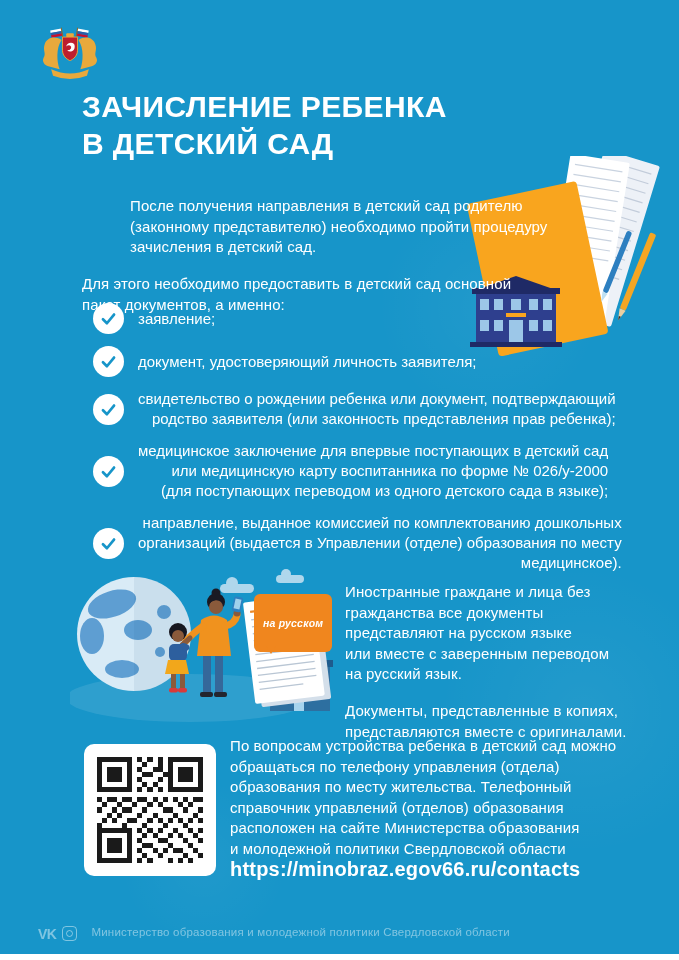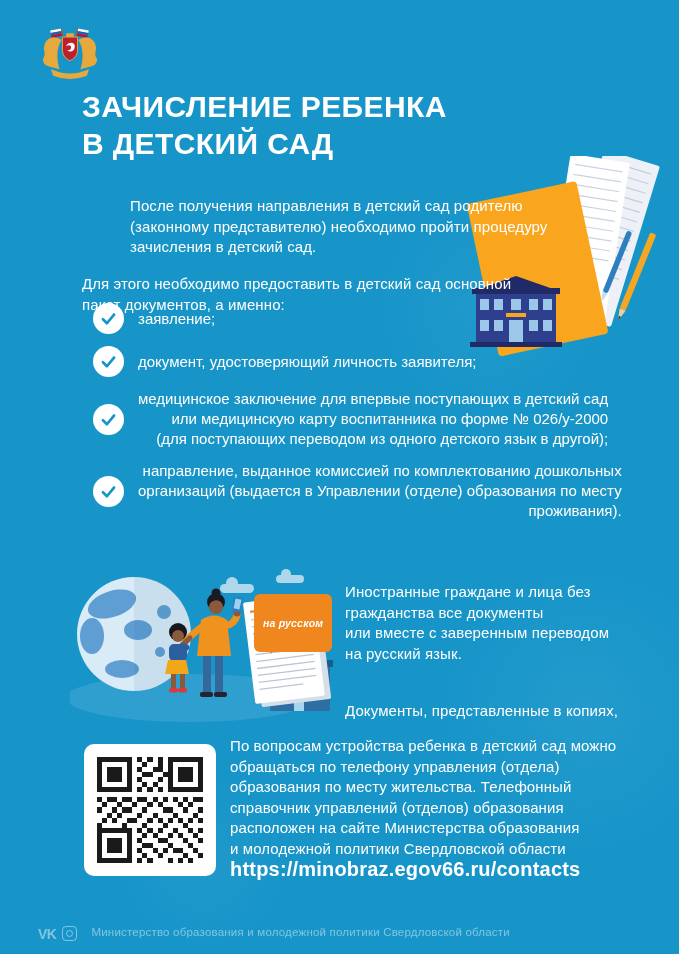--- a/index.html
+++ b/index.html
@@ -166,44 +166,55 @@
       <span class="check-circle">
         <svg width="19" height="19" viewBox="0 0 24 24">
             <path d="M5 13 l5 5 L19 7" fill="none" stroke="#1795C9" stroke-width="3.4" stroke-linecap="round" stroke-linejoin="round"></path>
           </svg>
       </span>
       <span class="check-text">
         <div>документ, удостоверяющий личность заявителя;</div>
       </span>
     </div>
 
+    <div class="check-item">
+      <span class="check-circle">
+        <svg width="19" height="19" viewBox="0 0 24 24">
+            <path d="M5 13 l5 5 L19 7" fill="none" stroke="#1795C9" stroke-width="3.4" stroke-linecap="round" stroke-linejoin="round"></path>
+          </svg>
+      </span>
+      <span class="check-text">
+        <div>свидетельство о рождении ребенка или документ, подтверждающий</div>
+        <div>родство заявителя (или законность представления прав ребенка);</div>
+      </span>
+    </div>
 
     <div class="check-item">
       <span class="check-circle">
         <svg width="19" height="19" viewBox="0 0 24 24">
             <path d="M5 13 l5 5 L19 7" fill="none" stroke="#1795C9" stroke-width="3.4" stroke-linecap="round" stroke-linejoin="round"></path>
           </svg>
       </span>
       <span class="check-text">
         <div>медицинское заключение для впервые поступающих в детский сад</div>
         <div>или медицинскую карту воспитанника по форме № 026/у-2000</div>
-        <div>(для поступающих переводом из одного детского язык в другой);</div>
+        <div>(для поступающих переводом из одного детского сада в языке);</div>
       </span>
     </div>
 
     <div class="check-item">
       <span class="check-circle">
         <svg width="19" height="19" viewBox="0 0 24 24">
             <path d="M5 13 l5 5 L19 7" fill="none" stroke="#1795C9" stroke-width="3.4" stroke-linecap="round" stroke-linejoin="round"></path>
           </svg>
       </span>
       <span class="check-text">
         <div>направление, выданное комиссией по комплектованию дошкольных</div>
         <div>организаций (выдается в Управлении (отделе) образования по месту</div>
-        <div>проживания).</div>
+        <div>медицинское).</div>
       </span>
     </div>
   </div>
 
   <svg class="abs" style="left:70px;top:568px;" width="266" height="158" viewBox="0 0 266 158">
     <ellipse cx="120" cy="130" rx="124" ry="24" fill="rgba(255,255,255,0.10)"></ellipse>
     <g>
       <circle cx="64" cy="66" r="57" fill="#D9EBF6"></circle>
       <g fill="#5E9ED2">
         <ellipse cx="42" cy="36" rx="25" ry="13" transform="rotate(-18 42 36)"></ellipse>
@@ -284,25 +295,27 @@
       <rect x="99" y="120" width="9" height="4.5" rx="2" fill="#D93A3A"></rect>
       <rect x="108" y="120" width="9" height="4.5" rx="2" fill="#D93A3A"></rect>
     </g>
   </svg>
 
   <div class="abs bubble">на русском</div>
 
   <div class="abs p foreign-1">
     <div>Иностранные граждане и лица без</div>
     <div>гражданства все документы</div>
+    <div>представляют на русском языке</div>
     <div>или вместе с заверенным переводом</div>
     <div>на русский язык.</div>
   </div>
   <div class="abs p foreign-2">
     <div>Документы, представленные в копиях,</div>
+    <div>представляются вместе с оригиналами.</div>
   </div>
 
   <div class="abs qr-card">
     <svg width="106" height="106" viewBox="0 0 21 21" shape-rendering="crispEdges">
       <rect x="0" y="0" width="21" height="21" fill="#fff"></rect>
       <g fill="#1A1A1A">
         <rect x="0" y="0" width="7" height="7"></rect>
           <rect x="14" y="0" width="7" height="7"></rect>
           <rect x="0" y="14" width="7" height="7"></rect>
       </g>

